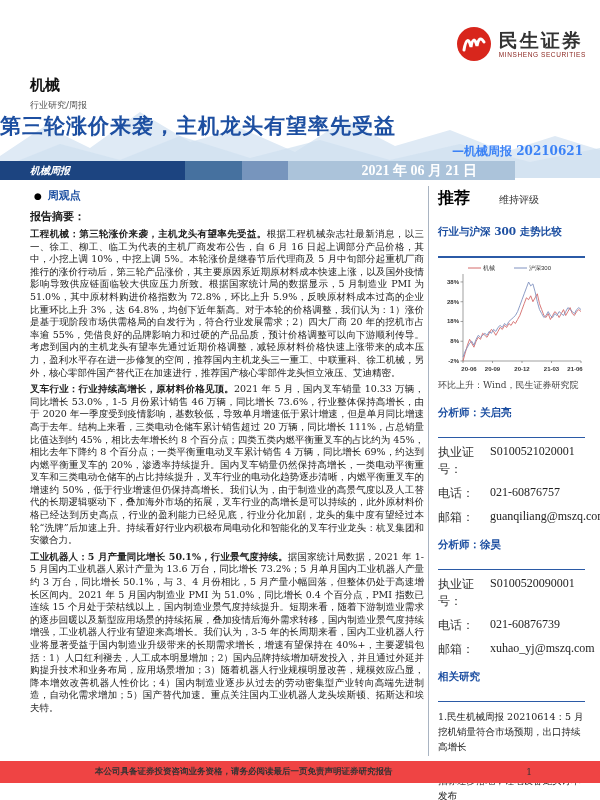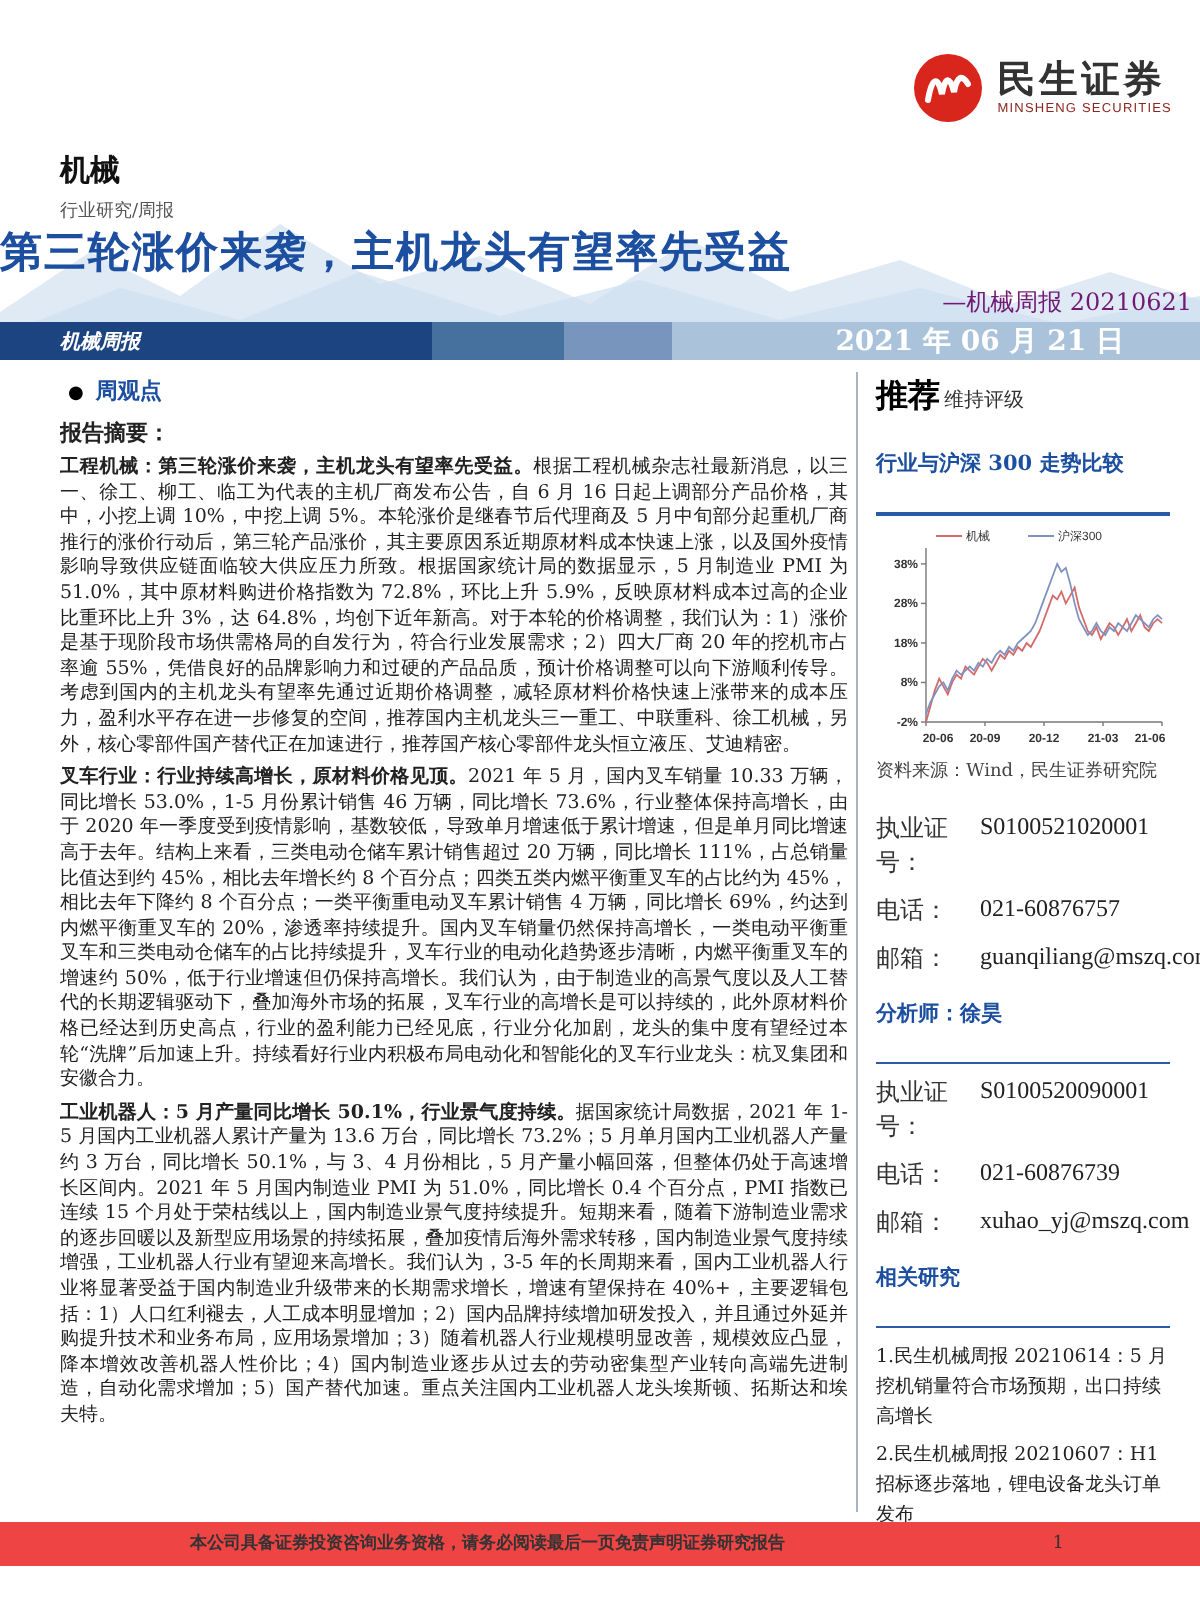--- a/index.html
+++ b/index.html
@@ -10,40 +10,40 @@
   #watermark{position:absolute;left:0;top:78px;width:600px;height:100px;z-index:0;}
   #logo{position:absolute;right:14px;top:26px;display:flex;align-items:center;gap:7px;z-index:2;}
   #logo .cn{font-size:19px;font-weight:bold;color:#333;letter-spacing:2px;
             font-family:"Liberation Sans",sans-serif;line-height:19px;}
   #logo .en{font-size:6.5px;color:#8a2620;letter-spacing:.6px;
             font-family:"Liberation Sans",sans-serif;margin-top:1px;}
   #industry{left:30px;top:76px;font-size:15px;font-weight:bold;color:#111;z-index:2;}
   #category{left:30px;top:99px;font-size:9px;color:#555;z-index:2;}
   #main-title{left:0;top:112px;width:600px;font-size:21px;font-weight:bold;
               color:#1d4fa1;z-index:2;letter-spacing:1px;}
-  #sub-title{right:4px;top:143px;font-size:12px;font-weight:normal;color:#701a75;z-index:2;}
+  #sub-title{right:17px;top:143px;font-size:12px;font-weight:bold;color:#3b82f6;z-index:2;}
   
-  #dateband{left:0;top:161px;width:600px;height:19px;z-index:2;
+  #dateband{left:0;top:161px;width:515px;height:19px;z-index:2;
     background:linear-gradient(90deg,#1c4480 0%,#1c4480 36%,#46719f 36%,#46719f 47%,
                #7795bd 47%,#7795bd 56%,#abc3da 56%,#abc3da 100%);
-    display:flex;align-items:center;justify-content:space-between;}
+    display:flex;align-items:center;justify-content:space-between;font-family:Liberation Serif, serif;}
   #dateband .left{margin-left:30px;color:#fff;font-size:10px;font-weight:bold;font-style:italic;}
   #dateband .right{margin-right:38px;color:#fff;font-size:14px;font-weight:bold;}
   
   #left-col{left:30px;top:186px;width:394px;height:574px;overflow:hidden;z-index:1;}
   #summary-heading{font-size:11px;font-weight:bold;margin:2px 0 4px 0;}
   #bullet-row{font-size:11px;font-weight:bold;color:#1d4fa1;margin:2px 0 6px 4px;}
   #bullet-row .dot{color:#000;margin-right:6px;font-size:9px;}
   .para{font-size:9.5px;line-height:12.6px;text-align:justify;margin:0 0 4px 0;}
   .para .lead{font-weight:bold;}
   
   #v-divider{left:428px;top:186px;width:1px;height:570px;background:#a9b4c2;z-index:1;}
   
   #sidebar{left:438px;top:188px;width:147px;z-index:1;}
-  #rating-row{display:flex;align-items:baseline;gap:2px;margin-bottom:16px;}
+  #rating-row{display:flex;align-items:baseline;gap:29px;margin-bottom:16px;}
   #rating-row .rating{font-size:16px;font-weight:bold;color:#000;font-family:"Liberation Sans",sans-serif;}
   #rating-row .sub{font-size:10px;color:#333;}
   .side-head{font-size:10.5px;font-weight:bold;color:#1d4fa1;padding-bottom:17px;
              border-bottom:2px solid #2b5aa6;margin-bottom:4px;}
   .side-head.thin{border-bottom-width:1px;}
   #chart-box svg{display:block;}
   #chart-source{font-size:9px;color:#444;margin:5px 0 14px 0;}
   .analyst{margin-bottom:12px;}
   .analyst .rows{margin-top:6px;}
   .row{display:flex;font-size:12px;margin-bottom:7px;}
@@ -137,23 +137,24 @@
         <line x1="143" y1="99" x2="143" y2="101" stroke="#777" stroke-width="0.7"></line>
         <text x="137" y="109" text-anchor="middle" font-size="6" fill="#333" font-family="Liberation Sans, sans-serif" font-weight="bold">21-06</text>
         <polyline points="25.0,99.0 27.2,91.1 29.4,83.2 31.6,77.3 33.7,81.2 35.9,85.2 38.1,79.2 40.3,75.3 42.5,77.3 44.7,71.3 46.9,73.3 49.0,75.3 51.2,71.3 53.4,67.4 55.6,69.4 57.8,73.3 60.0,69.4 62.1,65.4 64.3,67.4 66.5,63.4 68.7,65.4 70.9,61.5 73.1,63.4 75.3,59.5 77.4,61.5 79.6,57.5 81.8,53.5 84.0,47.6 86.2,41.7 88.4,35.8 90.6,37.7 92.7,33.8 94.9,39.7 97.1,35.8 99.3,31.8 101.5,41.7 103.7,47.6 105.9,53.5 108.0,55.5 110.2,51.6 112.4,57.5 114.6,53.5 116.8,49.6 119.0,51.6 121.1,55.5 123.3,51.6 125.5,47.6 127.7,53.5 129.9,49.6 132.1,45.6 134.3,51.6 136.4,53.5 138.6,49.6 140.8,47.6 143.0,49.6" fill="none" stroke="#d46a6a" stroke-width="0.9"></polyline>
         <polyline points="25.0,95.0 27.2,89.1 29.4,85.2 31.6,81.2 33.7,79.2 35.9,83.2 38.1,77.3 40.3,73.3 42.5,75.3 44.7,73.3 46.9,71.3 49.0,73.3 51.2,69.4 53.4,71.3 55.6,67.4 57.8,69.4 60.0,65.4 62.1,63.4 64.3,65.4 66.5,61.5 68.7,63.4 70.9,59.5 73.1,57.5 75.3,55.5 77.4,53.5 79.6,49.6 81.8,43.7 84.0,37.7 86.2,31.8 88.4,25.9 90.6,20.0 92.7,23.9 94.9,21.9 97.1,29.8 99.3,39.7 101.5,47.6 103.7,51.6 105.9,55.5 108.0,53.5 110.2,49.6 112.4,53.5 114.6,55.5 116.8,51.6 119.0,53.5 121.1,49.6 123.3,51.6 125.5,53.5 127.7,49.6 129.9,45.6 132.1,47.6 134.3,49.6 136.4,51.6 138.6,47.6 140.8,45.6 143.0,47.6" fill="none" stroke="#8092c0" stroke-width="0.9"></polyline>
         <line x1="30" y1="6" x2="43" y2="6" stroke="#d46a6a" stroke-width="1"></line>
         <text x="45" y="8" font-size="6" fill="#333" font-family="Liberation Sans, sans-serif">机械</text>
         <line x1="76" y1="6" x2="89" y2="6" stroke="#8092c0" stroke-width="1"></line>
         <text x="91" y="8" font-size="6" fill="#333" font-family="Liberation Sans, sans-serif">沪深300</text>
       </svg>
   </div>
-  <div id="chart-source">资料来源：Wind，民生证券研究院</div>
+  <div id="chart-source">环比上升：Wind，民生证券研究院</div>
 
   <div class="analyst">
+    <div class="side-head thin">分析师：关启亮</div>
     <div class="rows">
       <div class="row">
         <span class="lbl">执业证号：</span>
         <span class="val">S0100521020001</span>
       </div>
       <div class="row">
         <span class="lbl">电话：</span>
         <span class="val">021-60876757</span>
       </div>
       <div class="row">

